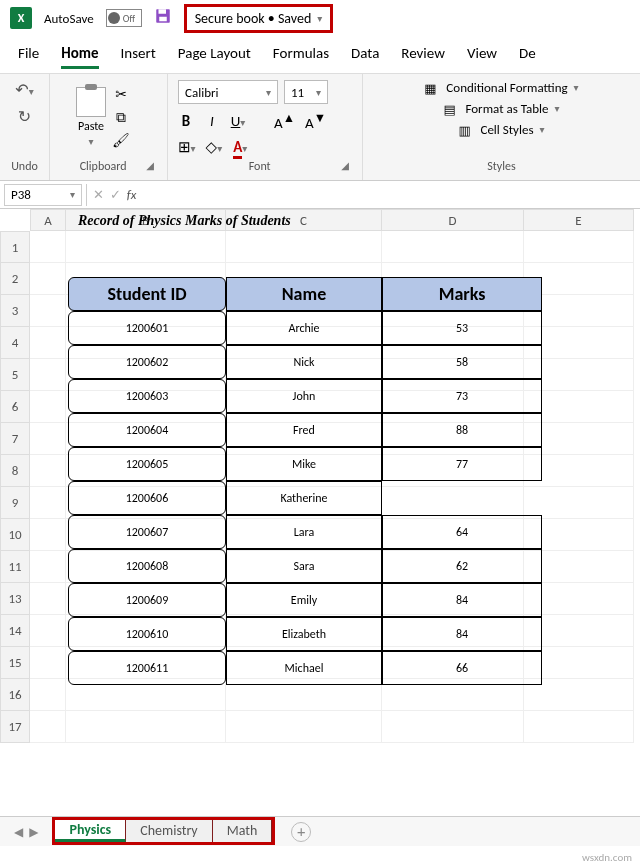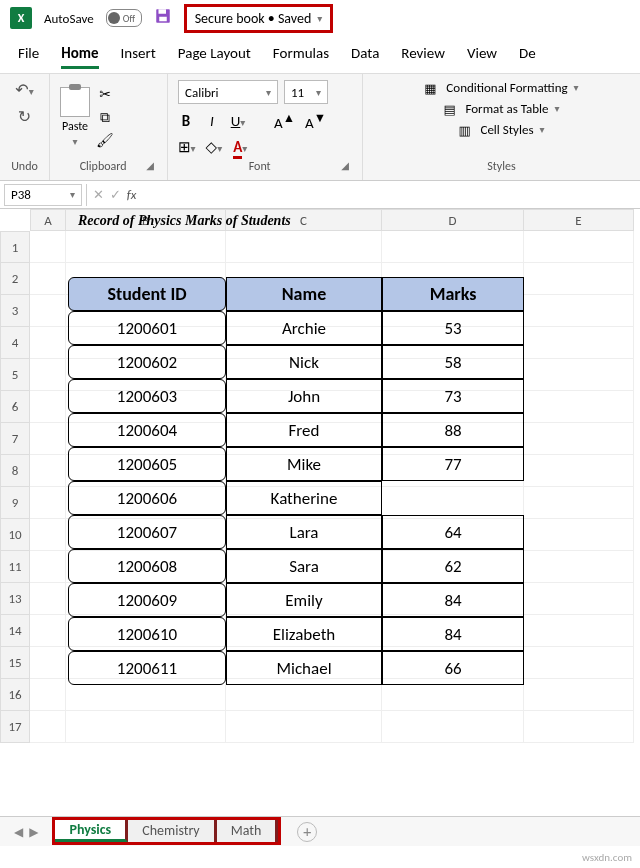--- a/index.html
+++ b/index.html
@@ -2,40 +2,40 @@
 <html><head>
   <meta charset="utf-8">
   <style>
     * { box-sizing: border-box; margin: 0; padding: 0; font-family: 'Segoe UI', Calibri, sans-serif; }
     body { width: 640px; height: 868px; background: #fff; overflow: hidden; position: relative; font-size: 14px; }
 
     
     .titlebar { display: flex; align-items: center; height: 36px; padding: 0 10px; gap: 12px; }
     .excel-logo { width: 22px; height: 22px; background: #107C41; color:#fff; display:flex; align-items:center; justify-content:center; font-weight: bold; font-size:12px; border-radius:2px;}
     .auto-label { font-size: 13px; }
-    .toggle { width: 36px; height: 18px; border:1px solid #888; border-radius: 7px; display:flex; align-items:center; padding:1px; background:#fff;}
+    .toggle { width: 36px; height: 18px; border:1px solid #888; border-radius: 0; display:flex; align-items:center; padding:1px; background:#fff;}
     .toggle-dot { width:12px; height:12px; background:#666; border-radius:50%; }
     .toggle-off-text { font-size:10px; margin-left:3px; color:#666;}
     .save-icon { width:18px; height:18px; }
     .filename-box { border: 3px solid #C00000; padding: 3px 8px; display:flex; align-items:center; gap:6px; font-size:14px;}
 
     
     .main-tabs { display:flex; gap: 22px; padding: 8px 18px 0; font-size: 15px; }
     .main-tab { padding-bottom:4px; }
     .main-tab.active { font-weight:600; border-bottom: 3px solid #107C41; }
 
     
     .ribbon { display:flex; background:#f5f5f5; border-top:1px solid #ddd; border-bottom:1px solid #ccc; height:108px; margin-top:4px;}
     .ribbon-group { border-right:1px solid #ddd; padding: 6px 10px 2px; }
     .ribbon-group:last-child { border-right:none;}
     .ribbon-label { text-align:center; font-size:12px; color:#555; margin-top:4px;}
     .rg-inner { display:flex; align-items:center; height:75px;}
     .launcher { font-size:10px; color:#777; float:right; padding-right:3px;}
     .undo-btns { display:flex; flex-direction:column; gap:8px; align-items:center; font-size:16px; color:#555;}
-    .paste-col { display:flex; flex-direction:column; align-items:center; gap:2px; font-size:12px; }
+    .paste-col { display:flex; flex-direction:column; align-items:center; gap:2px; font-size:12px;margin-left:16px; }
     .paste-icon { width:30px; height:30px; border:1px solid #aaa; background:#fff; position:relative;}
     .paste-icon:before{content:"";position:absolute;top:-4px;left:8px;width:12px;height:6px;background:#888;border-radius:2px;}
     .clip-side { display:flex; flex-direction:column; gap:6px; margin-left:6px; font-size:14px;}
     .ci{ width:18px; text-align:center;}
     .font-inputs{display:flex; gap:6px;}
     .font-sel{border:1px solid #bbb;background:#fff; height:24px;font-size:13px;display:flex;align-items:center;padding:0 6px;justify-content:space-between;}
     .font-name{width:100px;} .font-size{width:44px;}
     .font-row{display:flex;gap:10px;align-items:center;margin-top:6px;font-size:15px;}
     .font-ic{min-width:16px;text-align:center;}
     .underline-a{color:#C00000;border-bottom:3px solid #C00000; font-weight:bold;}
@@ -58,29 +58,29 @@
     .rows{}
     .grid-row{display:flex;}
     .row-header{width:30px;border:1px solid #ddd;border-top:none;background:#f3f3f3;color:#555;text-align:center;font-size:13px;height:32px;line-height:32px;}
     .grid-row:first-child .row-header{border-top:1px solid #ddd;}
     .cell{border-right:1px solid #eee;border-bottom:1px solid #eee;height:32px;display:flex;align-items:center;justify-content:center;}
 
     .title-text{font-size:14px;font-weight:bold;font-style:italic;font-family: Liberation Serif, serif;}
 
     .data-table{position:absolute;left:68px;top:68px;}
     .dt-row{display:flex;}
-    .dt-cell{border:1px solid #000;height:34px;display:flex;align-items:center;justify-content:center;font-size:17px;font-family: Calibri, sans-serif;}
+    .dt-cell{border:1px solid #000;height:34px;display:flex;align-items:center;justify-content:center;font-size:12px;font-family: Calibri, sans-serif;}
     .dt-header .dt-cell{background:#B4C6E7;font-weight:bold;font-size:18px;}
-    .dc1{width:158px;border-radius:6px;} .dc2{width:156px;} .dc3{width:142px;}
+    .dc1{width:158px;border-radius:6px;} .dc2{width:156px;} .dc3{width:160px;}
 
     
     .sheet-bar{position:absolute;left:0;bottom:22px;width:100%;height:30px;border-top:1px solid #ccc;background:#f7f7f7;display:flex;align-items:center;}
     .sheet-nav{display:flex;gap:6px;color:#888;font-size:12px;padding:0 14px;}
     .sheet-tabs-wrap{border:3px solid #C00000;display:flex;height:28px;position:relative;top:-1px;}
-    .sheet-tab{padding:0 14px;border-right:3px solid #7f1d1d;display:flex;align-items:center;font-size:14px;color:#555;background:#f0f0f0;}
+    .sheet-tab{padding:0 14px;border-right:1px solid #7f1d1d;display:flex;align-items:center;font-size:14px;color:#555;background:#f0f0f0;}
     .sheet-tab.active{background:#fff;color:#107C41;font-weight:bold;border-bottom:3px solid #107C41;}
     .new-sheet{margin-left:16px;color:#888;font-size:16px;width:20px;height:20px;border:1px solid #bbb;border-radius:50%;display:flex;align-items:center;justify-content:center;}
 
     .watermark{position:absolute;right:8px;bottom:4px;font-size:11px;color:#aaa;}
     .chev{color:#777;font-size:10px;}
   </style>
 </head>
 <body>
 
 <div class="titlebar">

